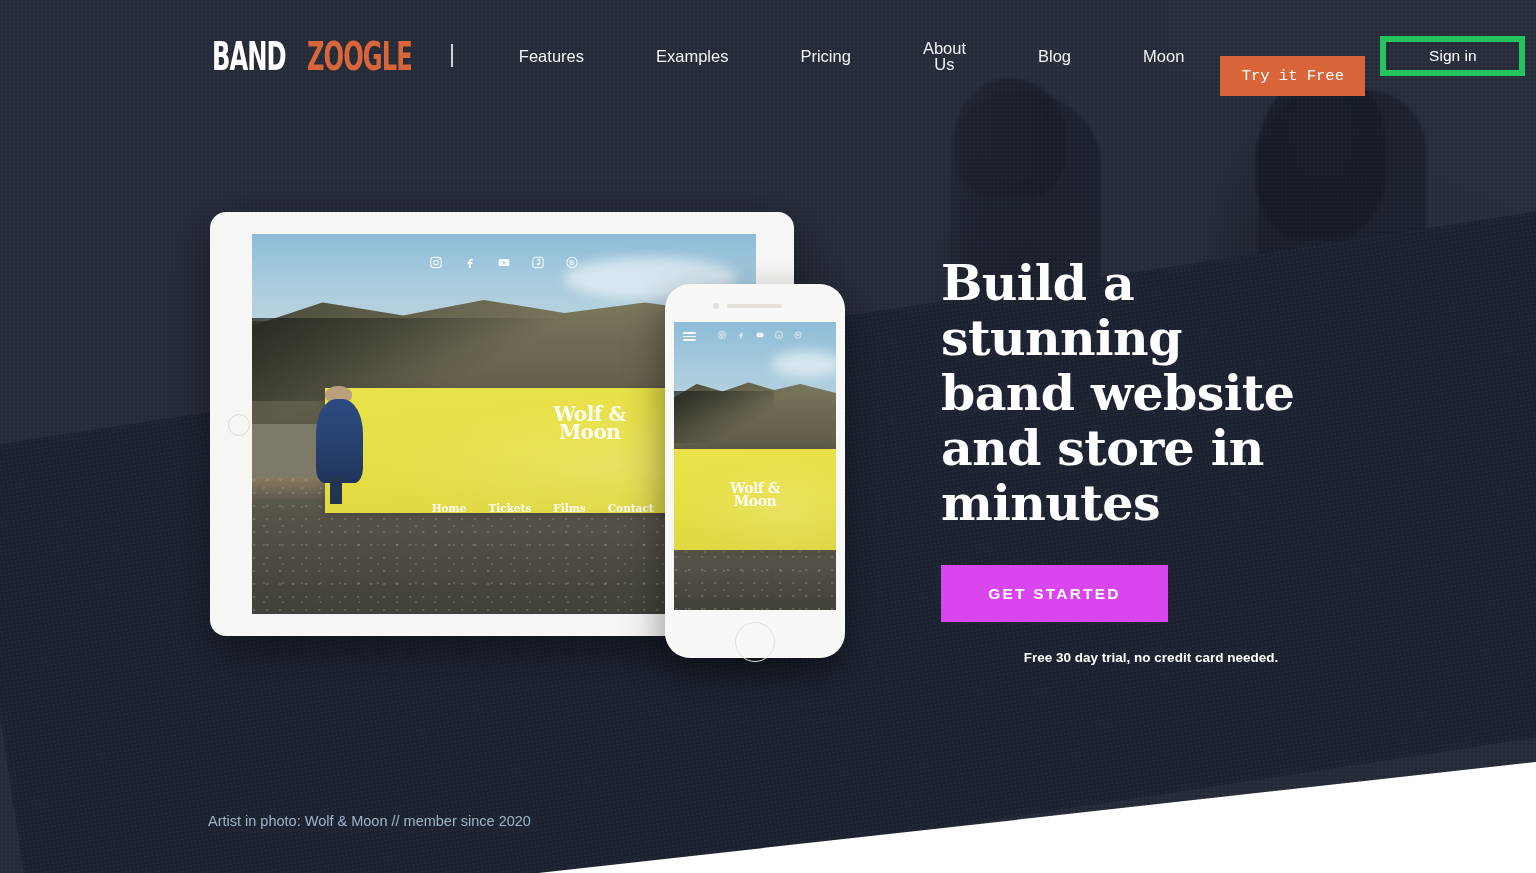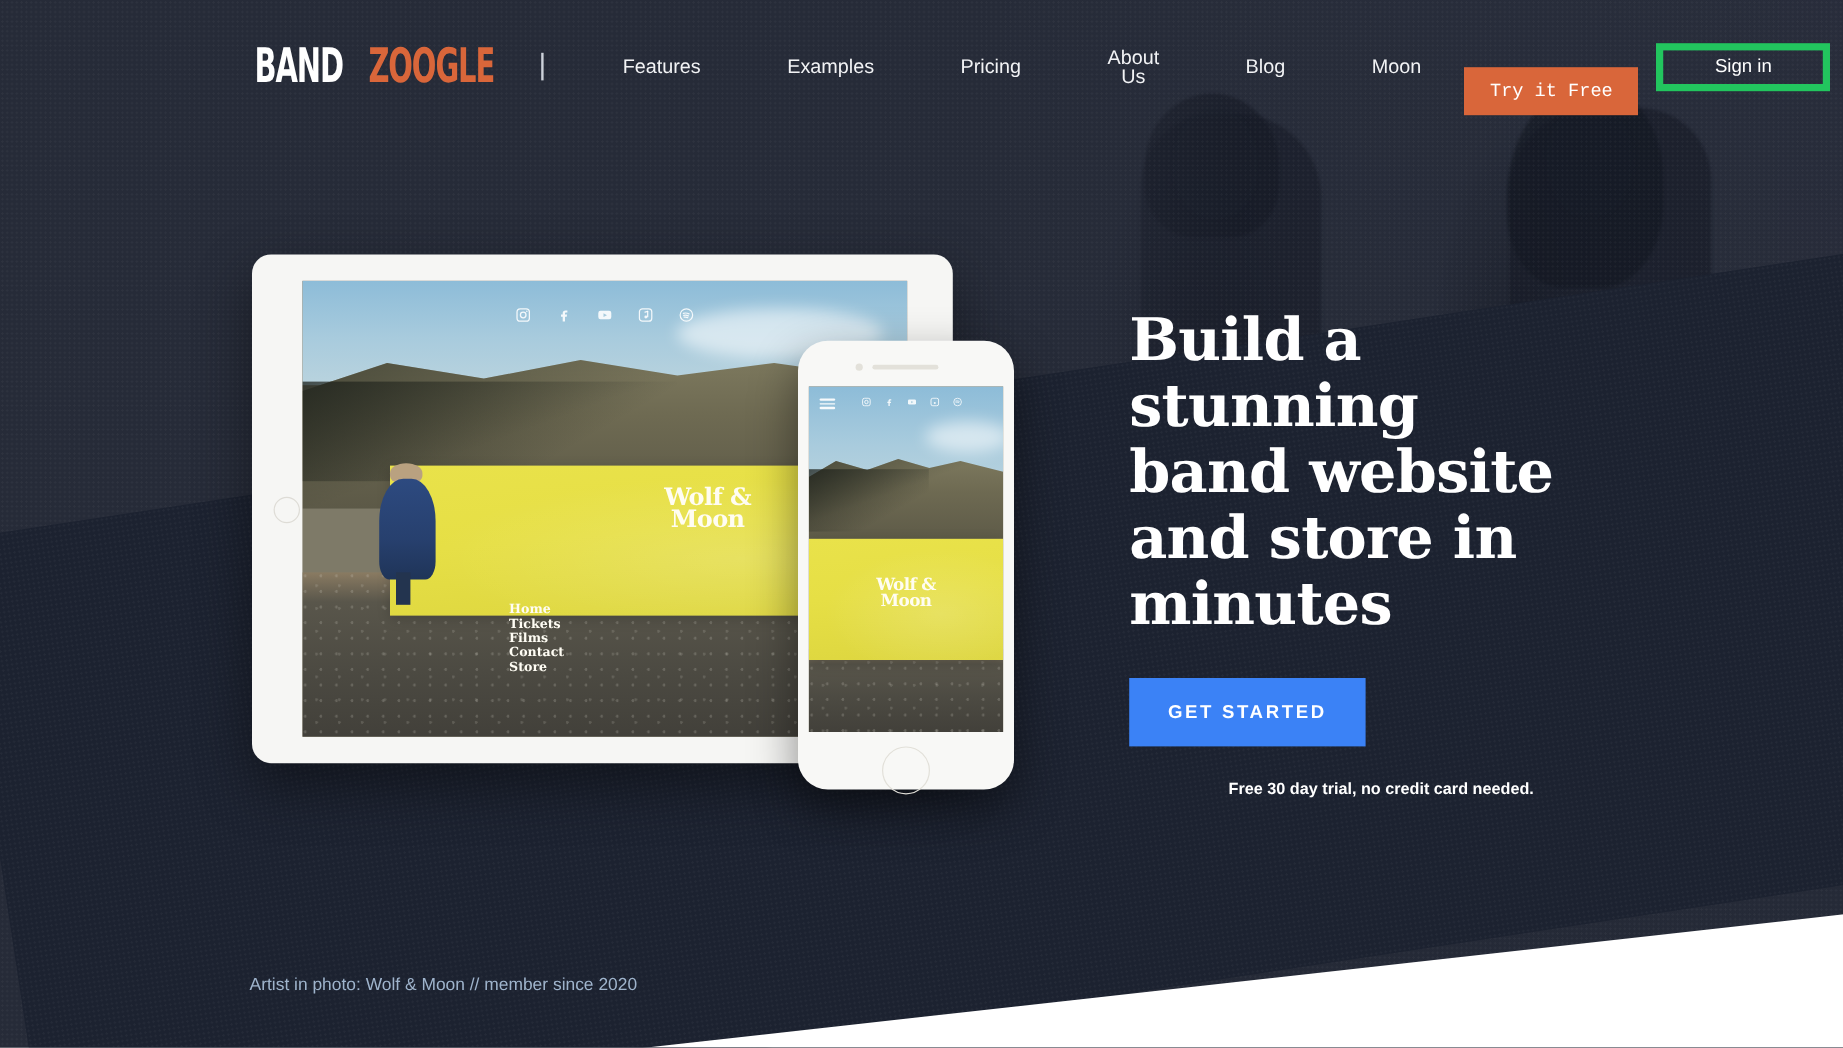--- a/index.html
+++ b/index.html
@@ -112,22 +112,22 @@
     position:absolute; left:941px; top:256px; width:420px; z-index:30;
   }
   .hero h1 {
     font-family:"DejaVu Serif", "Liberation Serif", serif;
     font-weight:bold; color:#ffffff;
     font-size:49px; line-height:55px; letter-spacing:-.6px;
     margin-bottom:34px;
     width:360px;
   }
   .btn-get {
-    background:#3b82f6; color:#ffffff; border:none;
-    width:197px; height:57px;
+    background:#d946ef; color:#ffffff; border:none;
+    width:227px; height:57px;
     font-size:15.5px; font-weight:bold; letter-spacing:2.2px;
     font-family:"Liberation Sans", sans-serif; cursor:pointer;
   }
   .trial-note {
     margin-top:28px; color:#ffffff; font-size:13.5px; font-weight:bold;
     font-family:"Liberation Sans", sans-serif;
     text-align:center;
   }
 
   
@@ -355,21 +355,21 @@
         <div class="wall" style="left:14.5%; top:40.5%; width:85.5%; height:33%;"></div>
         <div class="logo-wm" style="left:47%; top:45%; width:40%; font-size:20px;">
           <div>Wolf &amp;</div>
           <div>Moon</div>
         </div>
 
         <div class="person-head" style="left:14.5%; top:40%; width:5.4%; height:4.4%;"></div>
         <div class="person" style="left:12.6%; top:43.5%; width:9.5%; height:22%;"></div>
         <div class="person-legs" style="left:15.5%; top:64%; width:2.4%; height:7%;"></div>
 
-        <div class="sitenav" style="left:32%; top:70.6%; width:62%; font-size:10.5px;flex-direction:column;">
+        <div class="sitenav" style="left:32%; top:70.6%; width:62%; font-size:10.5px;">
           <span>Home</span>
           <span>Tickets</span>
           <span>Films</span>
           <span>Contact</span>
           <span>Store</span>
         </div>
       </div>
     </div>
   </div>
 

